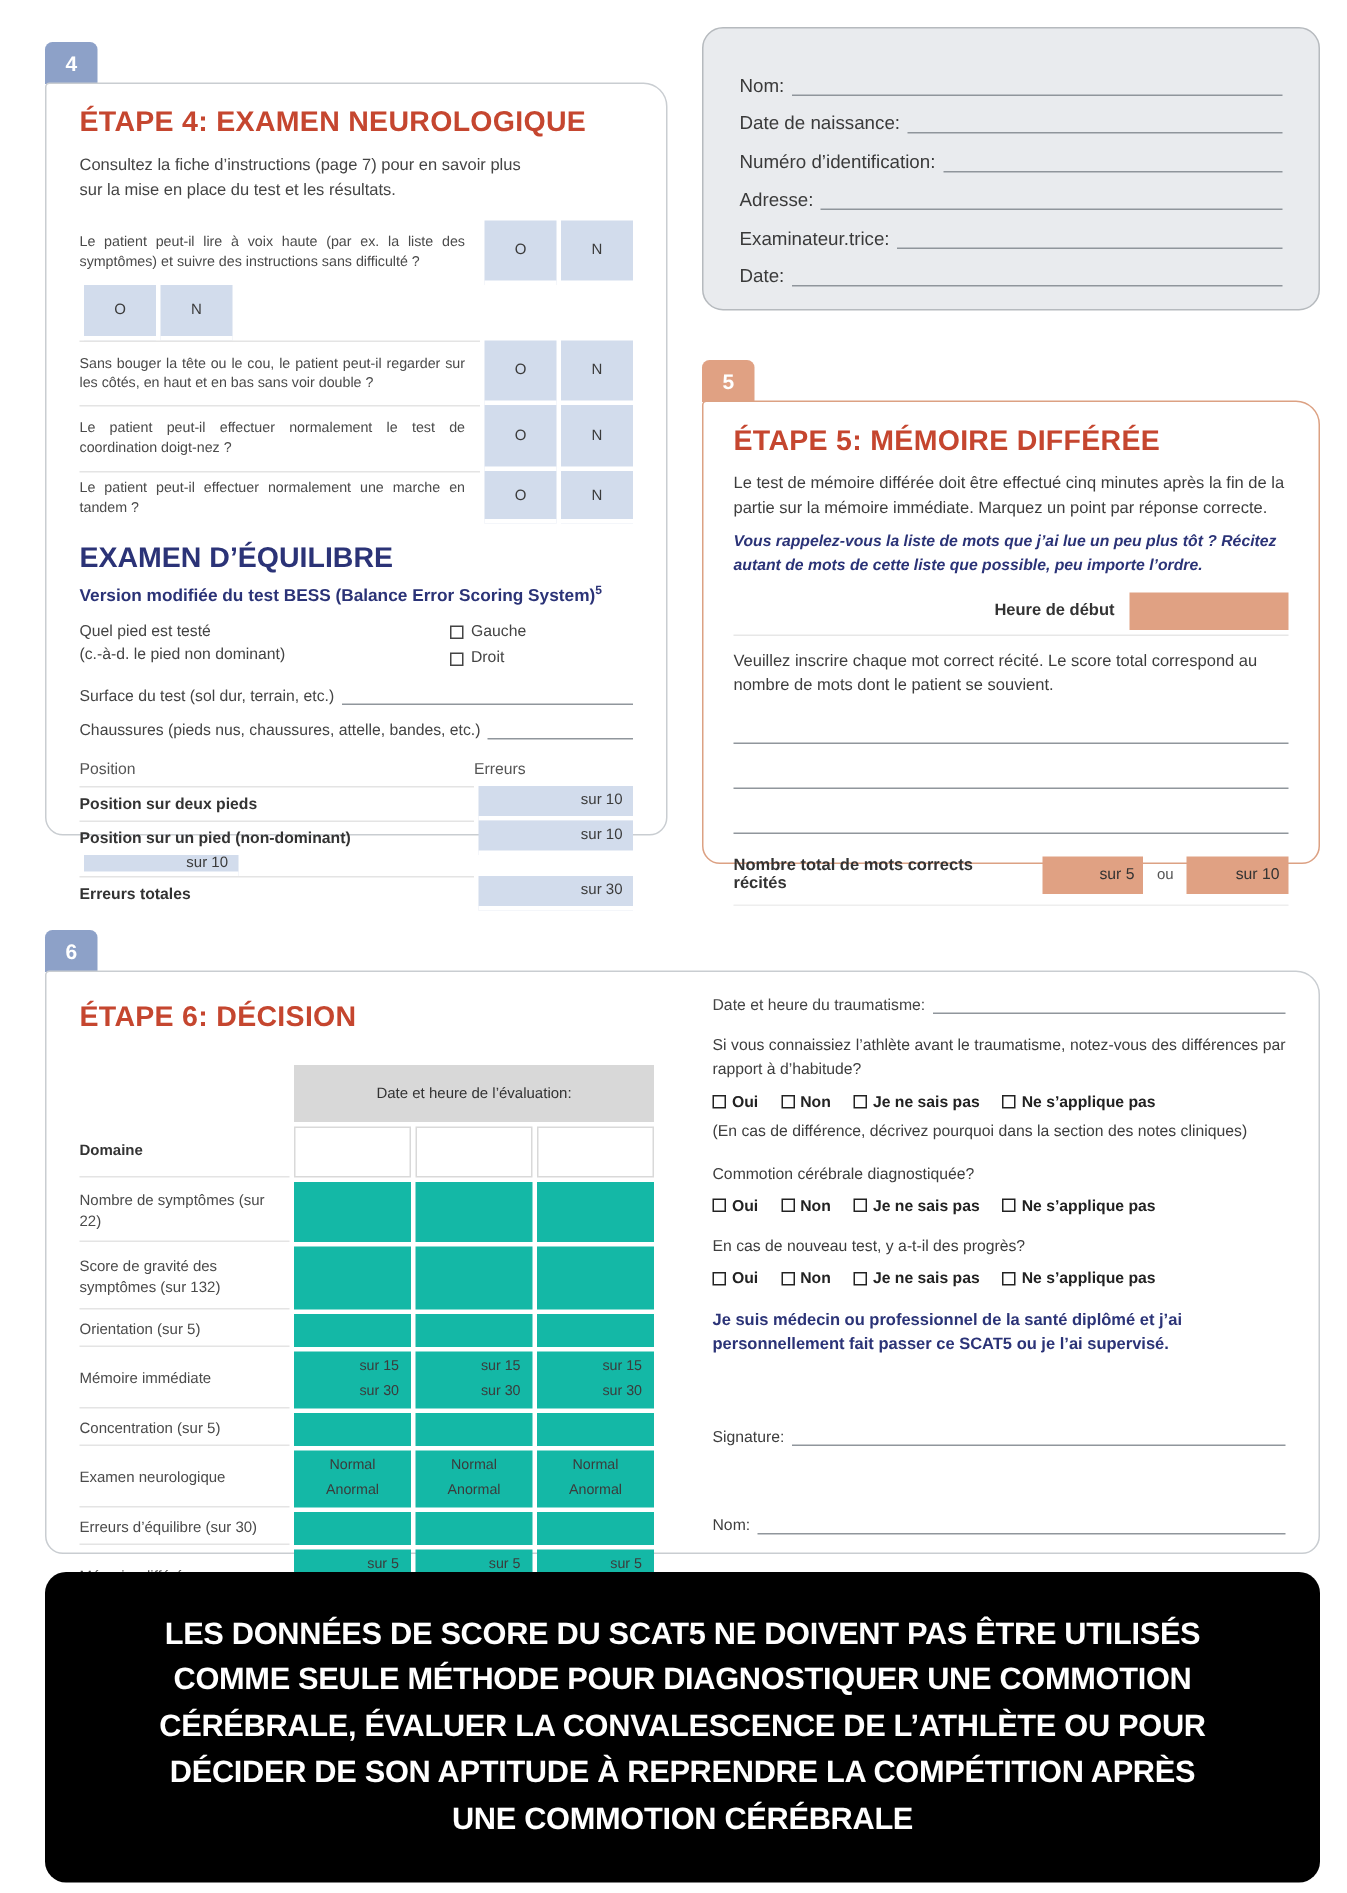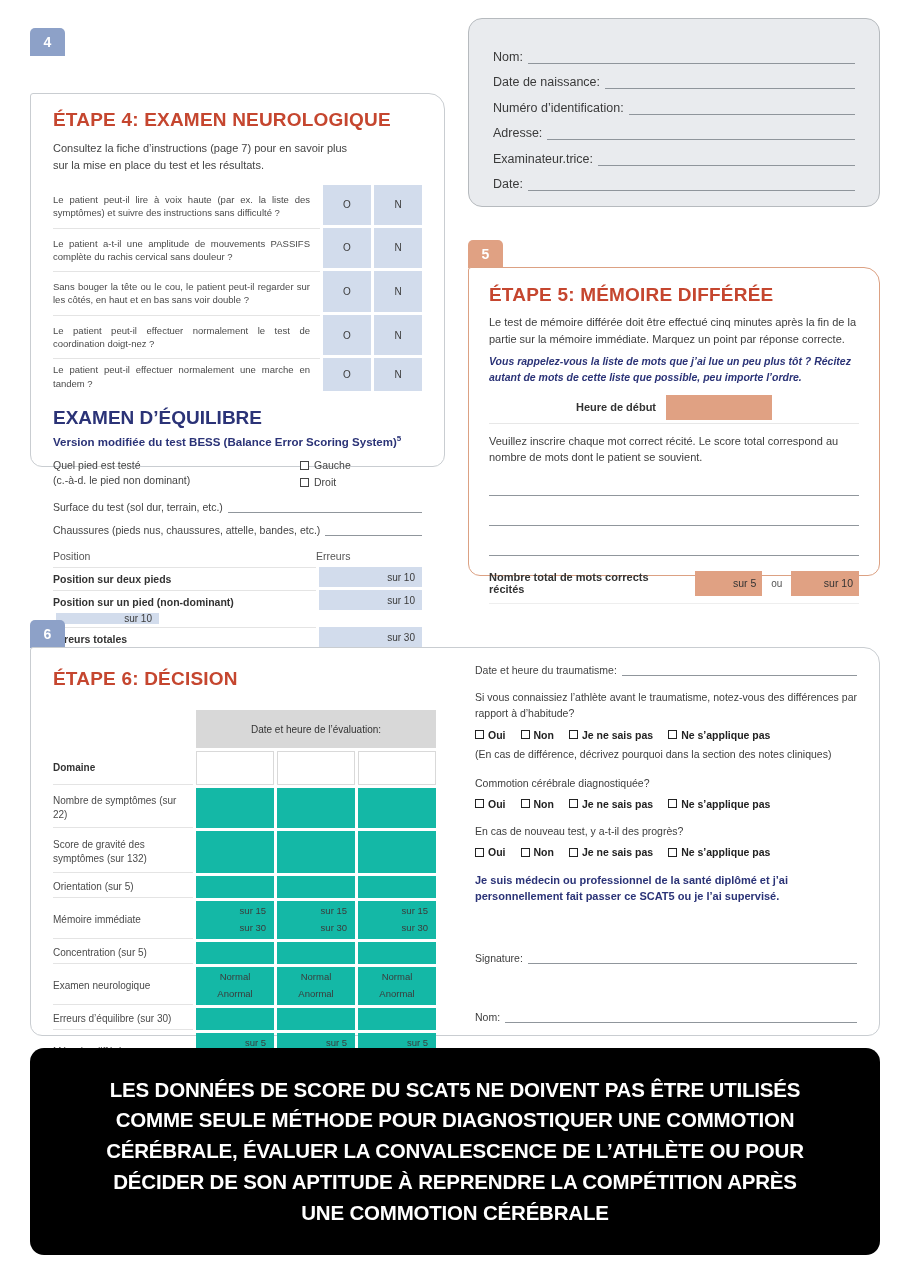--- a/index.html
+++ b/index.html
@@ -13,21 +13,21 @@
   .tab-blue { background:#8da1c8; }
   .tab-orange { background:#e0a183; }
 
   
   .box { position:absolute; background:#fff; border:1px solid #c9cdd1;
          border-radius:3px 16px 12px 12px; }
   .red-title { color:#c5462f; font-size:19px; font-weight:bold; letter-spacing:.2px; }
   .navy { color:#2b3377; }
 
   
-  .s4 { left:30px; top:55px; width:415px; height:374px; padding:15px 22px;margin-top:38px; }
+  .s4 { left:30px; top:55px; width:415px; height:502px; padding:15px 22px; }
   .s4 .intro { margin-top:9px; width:312px; font-size:11px; line-height:1.5; color:#444; }
   .ntable { margin-top:12px; }
   .nrow { display:flex; align-items:stretch; }
   .nrow .q { flex:1; display:flex; align-items:center; font-size:9.5px; color:#4a4a4a;
              line-height:1.4; padding:8px 10px 8px 0; border-top:1px solid #e4e4e4; }
   .nrow:first-child .q { border-top:none; }
   .oncell { width:48px; margin-left:3px; background:#d2dcec; border-bottom:3px solid #fff;
             display:flex; align-items:center; justify-content:center; font-size:10px; color:#3b3b3b; }
 
   
@@ -54,21 +54,21 @@
   
   .pbox { position:absolute; left:468px; top:18px; width:412px; height:189px;
           background:#e9ebee; border:1px solid #b6babe; border-radius:14px; padding:19px 24px 12px; }
   .pfield { display:flex; align-items:flex-end; height:25.5px; font-size:12.5px; color:#3a3a3a; }
   .pfield .line { flex:1; border-bottom:1px solid #8f959b; margin-left:5px; height:14px; }
 
   
   .s5 { left:468px; top:267px; width:412px; height:309px; padding:16px 20px; border-color:#dca183; }
   .s5 .intro { margin-top:8px; font-size:11px; line-height:1.5; color:#3d3d3d; }
   .script { margin-top:7px; font-size:10.5px; line-height:1.5; font-style:italic; font-weight:bold; }
-  .hrow { margin-top:9px; display:flex; align-items:center; justify-content:center;
+  .hrow { margin-top:9px; display:flex; align-items:center; justify-content:flex-end;
           border-bottom:1px solid #e7e7e7; padding-bottom:3px; }
   .hrow .hlabel { font-weight:bold; font-size:11px; color:#333; margin-right:10px; }
   .obox { background:#e0a183; height:25px; }
   .hrow .obox { width:106px; }
   .s5 .instr { margin-top:9px; font-size:11px; line-height:1.5; color:#3d3d3d; }
   .wline { height:30px; border-bottom:1px solid #90969c; }
   .trow { margin-top:15px; display:flex; align-items:center; justify-content:flex-end; gap:9px;
           border-bottom:1px solid #eeeeee; padding-bottom:7px; }
   .trow .tlabel { font-weight:bold; font-size:11px; color:#333; }
   .trow .obox { width:68px; display:flex; align-items:center; justify-content:flex-end;
@@ -124,21 +124,20 @@
     <div class="red-title">ÉTAPE 4: EXAMEN NEUROLOGIQUE</div>
     <div class="intro">Consultez la fiche d’instructions (page 7) pour en savoir plus sur la mise en place du test et les résultats.</div>
 
     <div class="ntable">
       <div class="nrow" style="min-height:40px;">
         <div class="q">Le patient peut-il lire à voix haute (par ex. la liste des symptômes) et suivre des instructions sans difficulté ?</div>
         <div class="oncell">O</div>
         <div class="oncell">N</div>
       </div>
       <div class="nrow" style="min-height:37px;">
-        <div class="q">Le patient a-t-il une amplitude de mouvements PASSIFS complète du rachis cervical sans douleur ?</div>
         <div class="oncell">O</div>
         <div class="oncell">N</div>
       </div>
       <div class="nrow" style="min-height:37px;">
         <div class="q">Sans bouger la tête ou le cou, le patient peut-il regarder sur les côtés, en haut et en bas sans voir double ?</div>
         <div class="oncell">O</div>
         <div class="oncell">N</div>
       </div>
       <div class="nrow" style="min-height:35px;">
         <div class="q">Le patient peut-il effectuer normalement le test de coordination doigt-nez ?</div>

